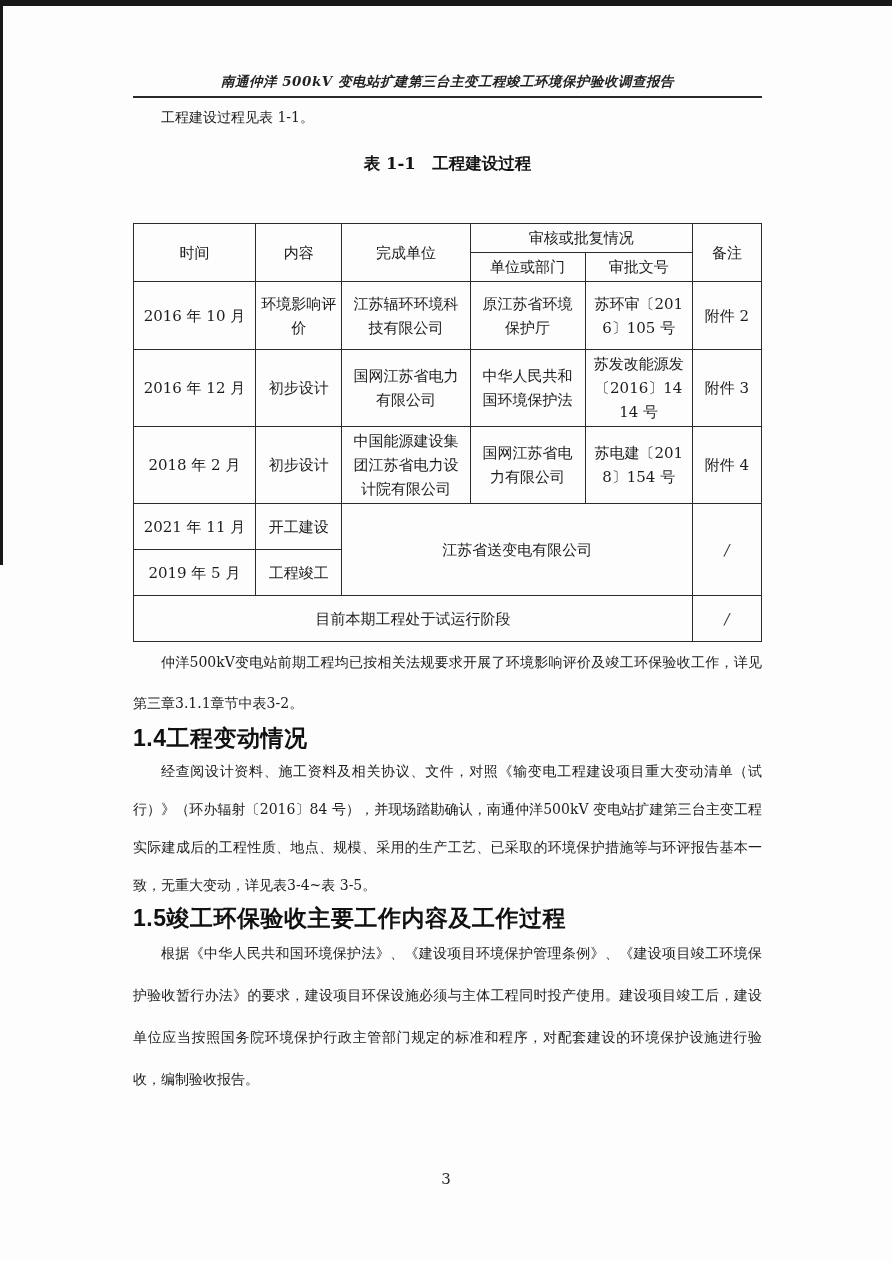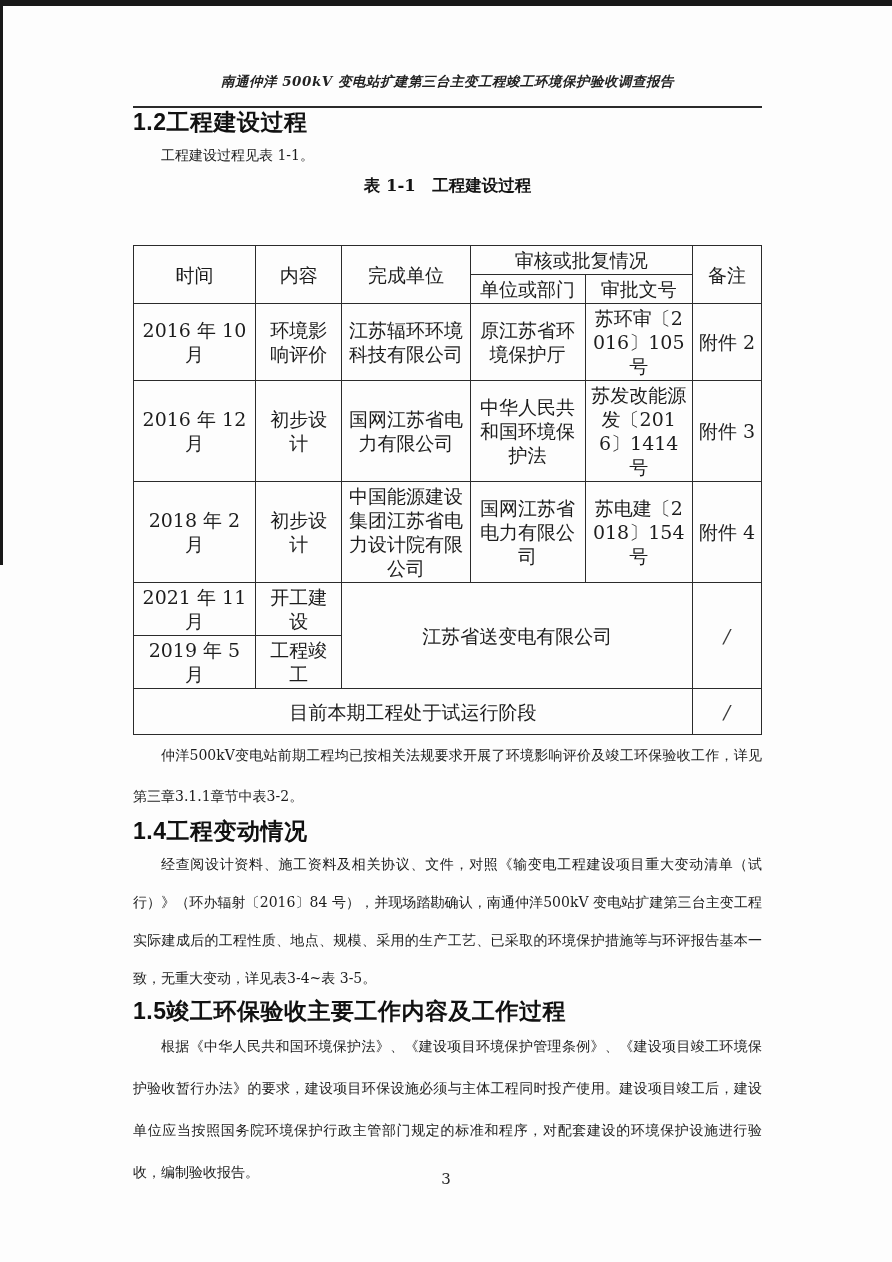--- a/index.html
+++ b/index.html
@@ -27,21 +27,21 @@
     width: 3px; height: 565px;
     background: #181818;
   }
   .content {
     position: absolute;
     left: 133px; top: 0;
     width: 629px;
   }
   .page-header {
     padding-top: 72px;
-    padding-bottom: 16px;
+    padding-bottom: 6px;
     border-bottom: 2px solid #2b2b2b;
     text-align: center;
   }
   .report-title {
     font-size: 13.5px;
     font-weight: bold;
     font-style: italic;
     letter-spacing: 0.5px;
     line-height: 18px;
     color: #222;
@@ -64,33 +64,33 @@
     color: #1c1c1c;
     text-align: justify;
     text-indent: 2em;
     margin: 0;
   }
   .p-12 { margin-top: 14px; line-height: 38px; }
   .p-13 { margin-top: 12px; line-height: 41px; }
   .p-14 { margin-top: 8px;  line-height: 38px; }
   .p-15 { margin-top: 8px;  line-height: 42px; }
   .table-caption {
-    margin-top: 0;
+    margin-top: 16px;
     margin-bottom: 3px;
     text-align: center;
     font-size: 16.5px;
     font-weight: bold;
     line-height: 24px;
     color: #141414;
   }
   table.process-table {
     width: 100%;
     border-collapse: collapse;
     table-layout: fixed;
-    font-size: 19px;
+    font-size: 15px;
     color: #1c1c1c;
     margin-top: 47px;
   }
   .process-table th, .process-table td {
     border: 1.6px solid #2b2b2b;
     text-align: center;
     vertical-align: middle;
     font-weight: normal;
     padding: 2px 5px;
     line-height: 24px;
@@ -118,21 +118,20 @@
 <div class="page">
   <div class="scan-top"></div>
   <div class="scan-left"></div>
 
   <div class="content">
 
     <div class="page-header">
       <div class="report-title">南通仲洋 500kV 变电站扩建第三台主变工程竣工环境保护验收调查报告</div>
     </div>
 
-    <h2 class="section-heading h-12">1.2工程建设过程</h2>
     <p class="body-para p-12">工程建设过程见表 1-1。</p>
 
     <div class="table-caption">表 1-1　工程建设过程</div>
 
     <table class="process-table">
       <colgroup>
         <col style="width:19.4%">
         <col style="width:13.8%">
         <col style="width:20.4%">
         <col style="width:18.3%">

